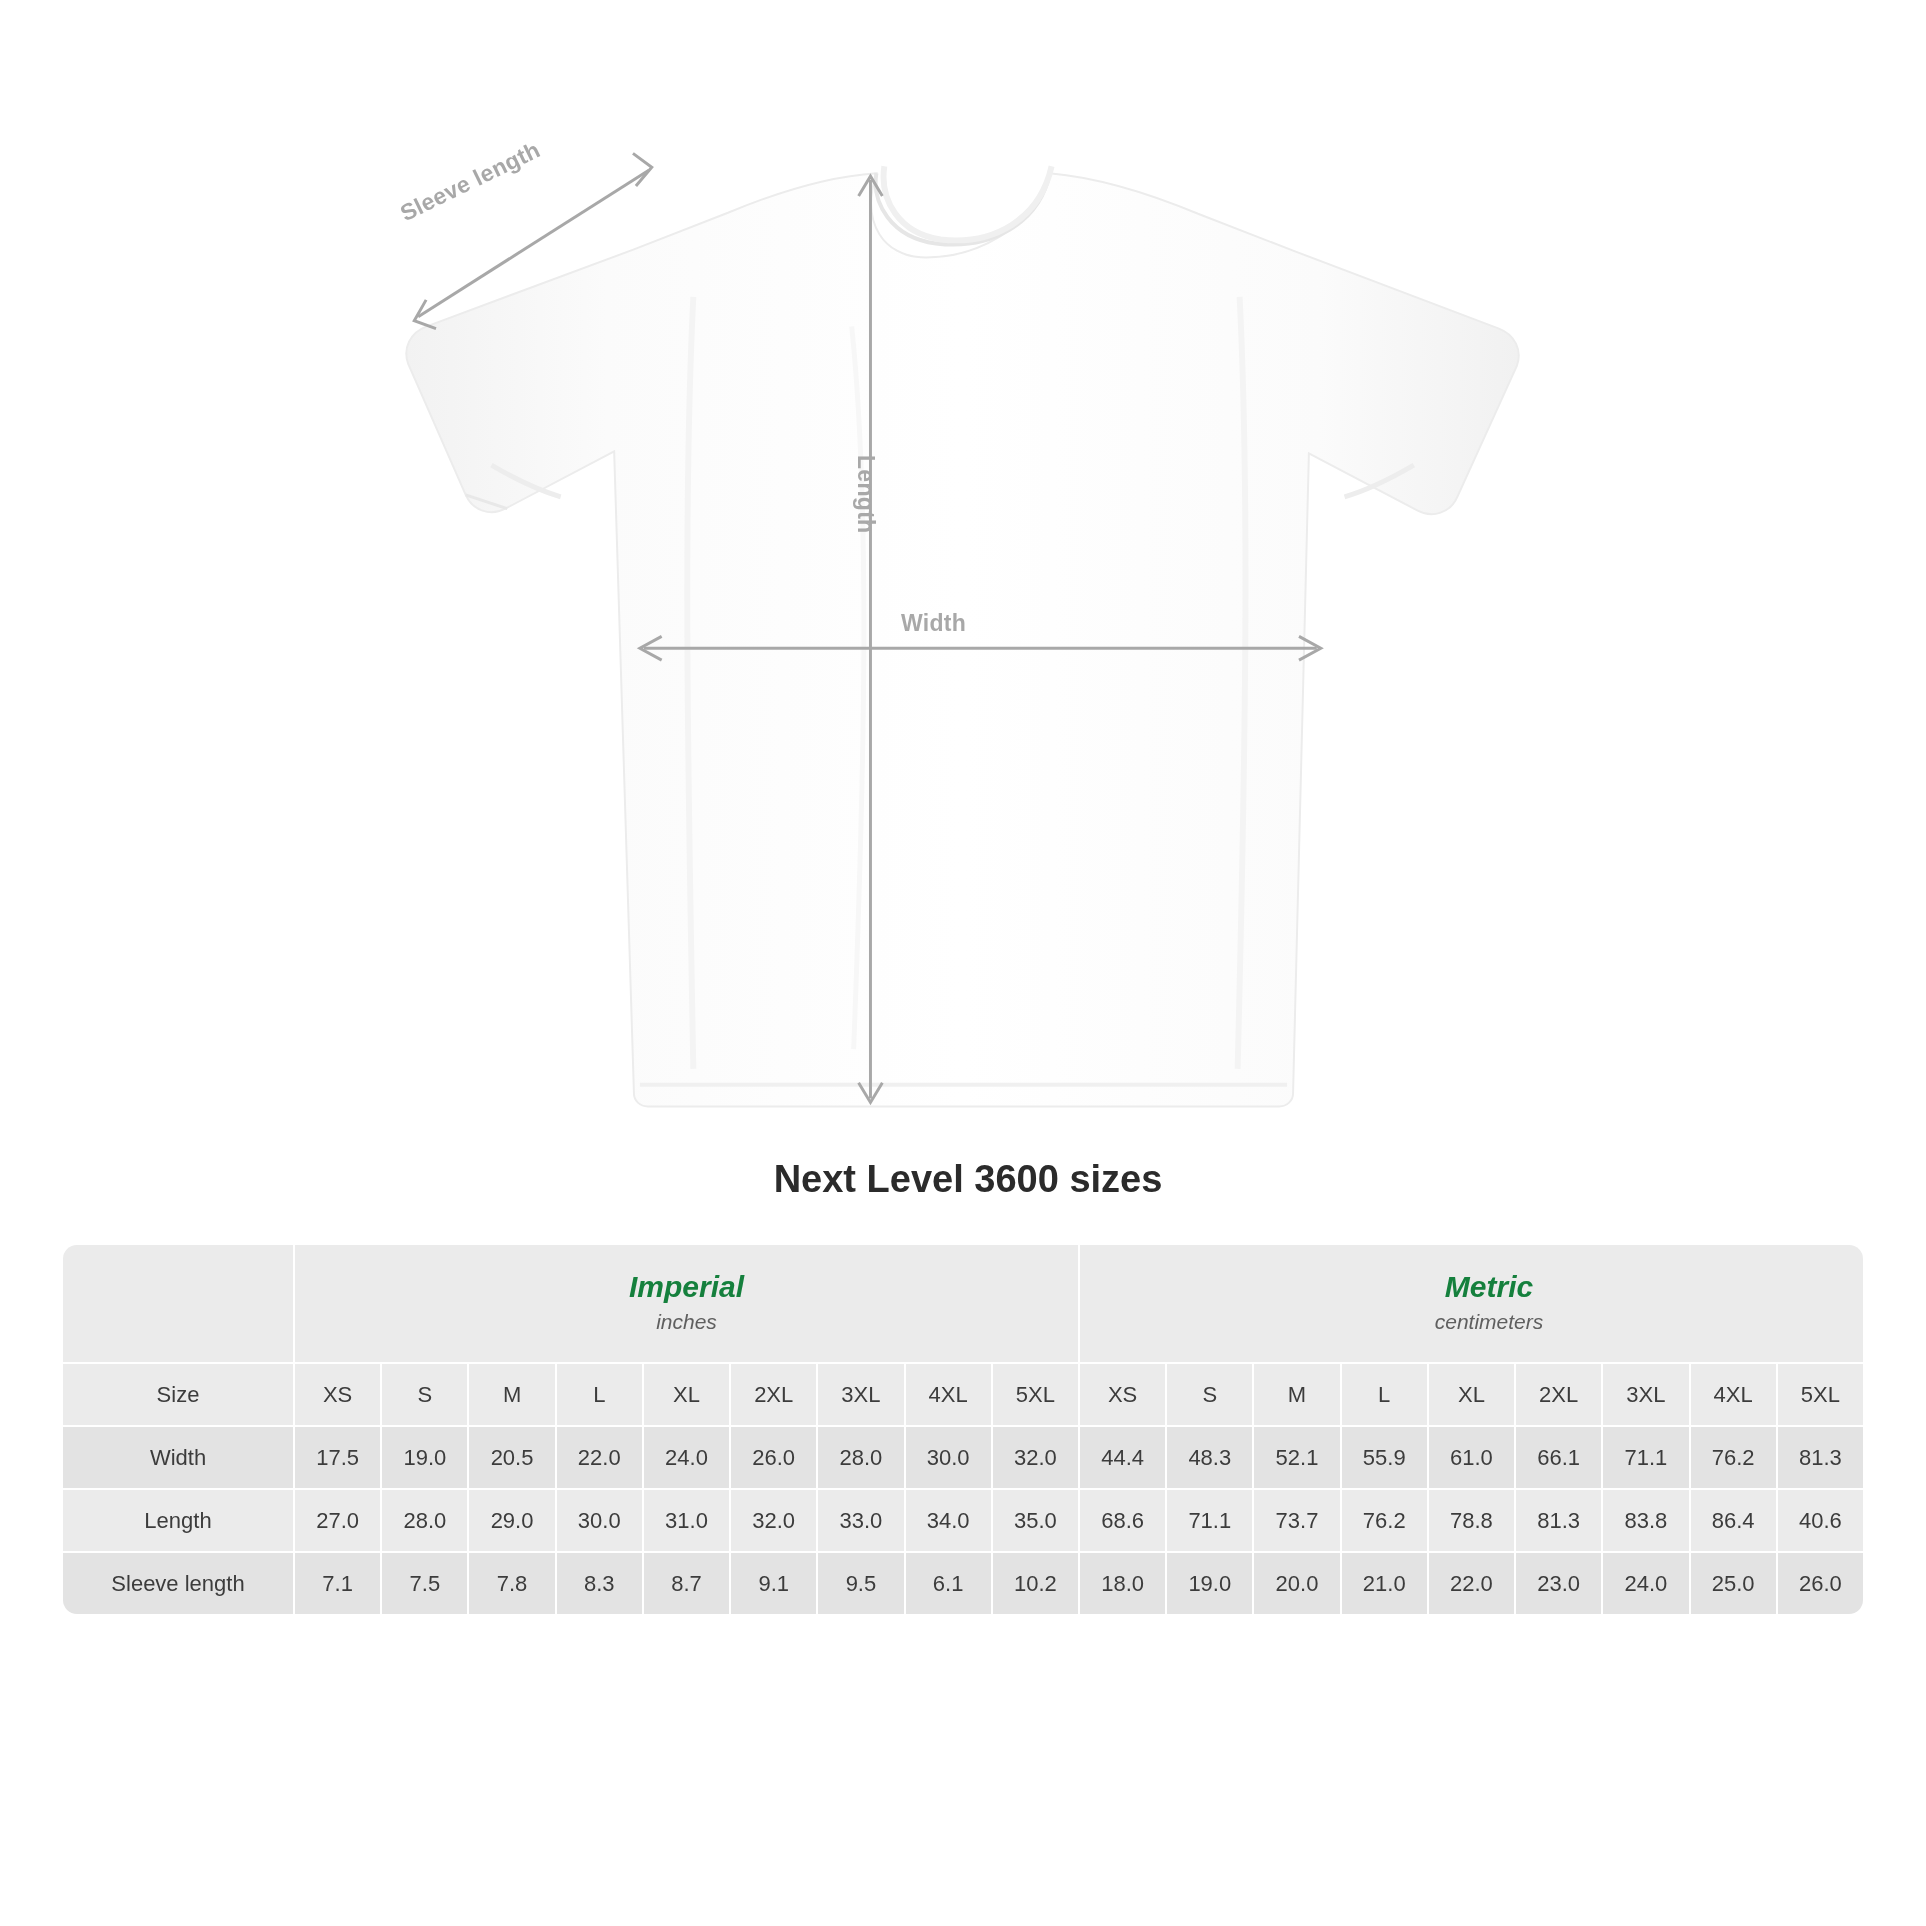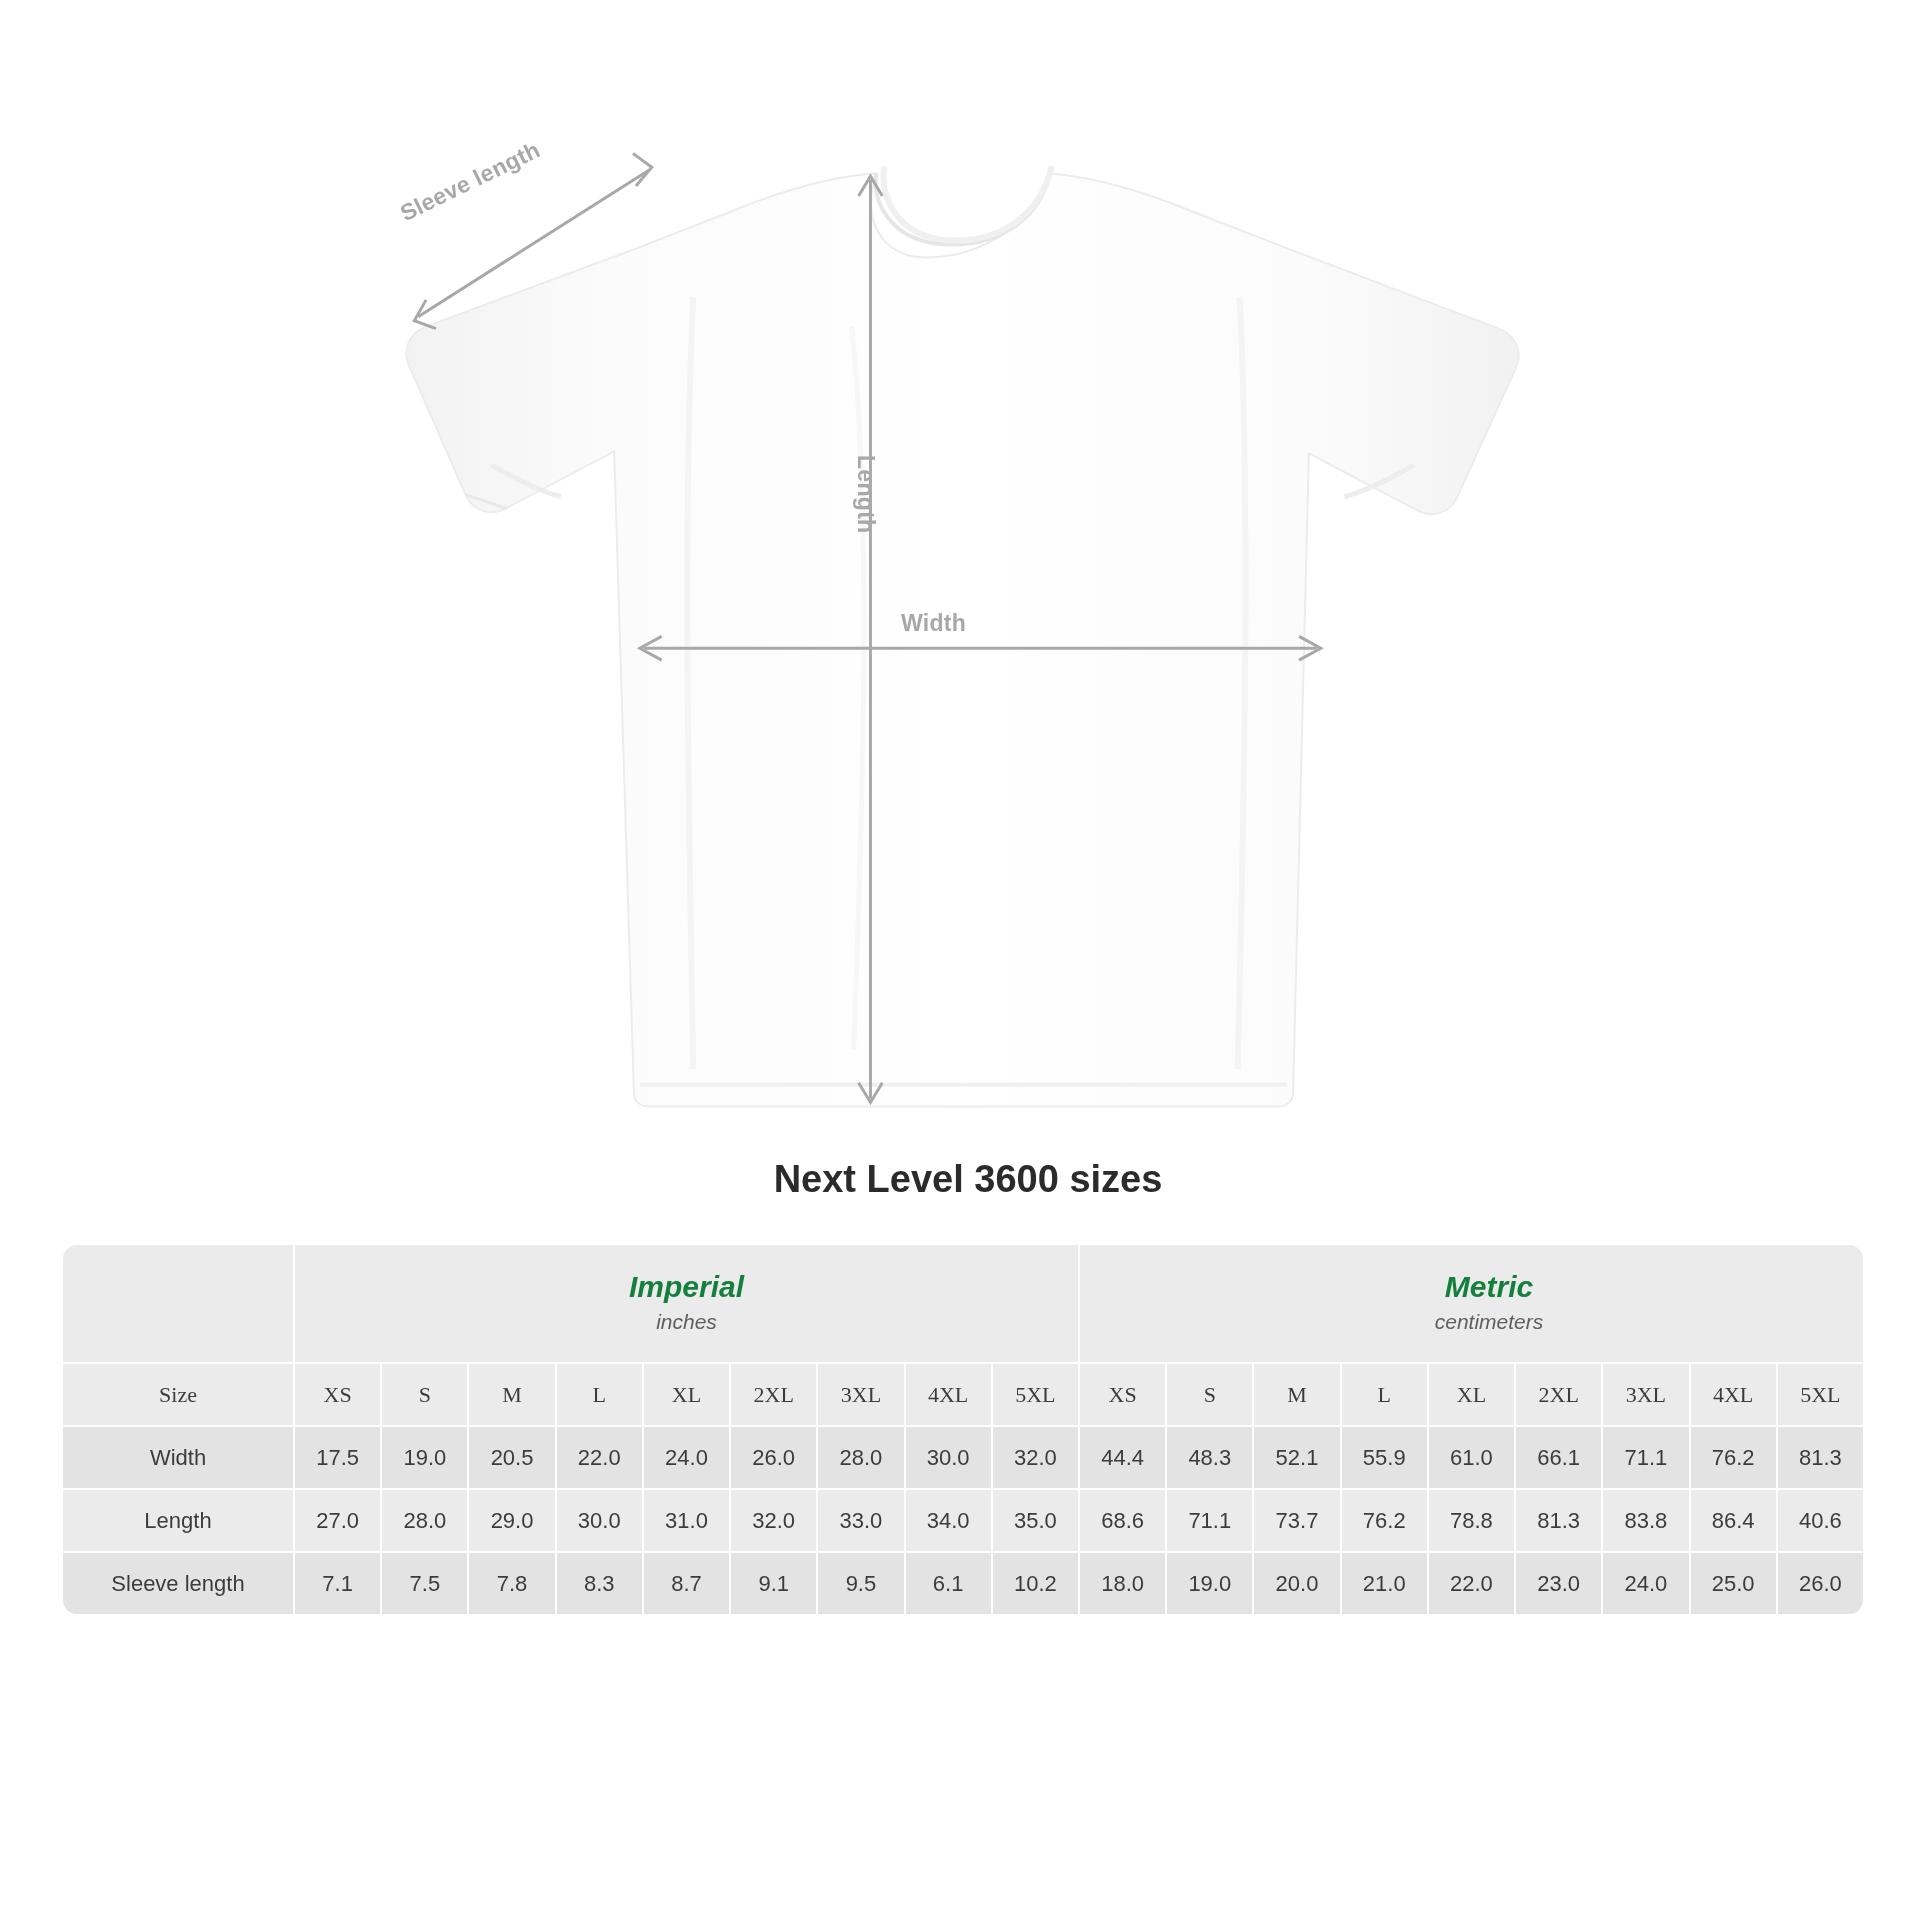--- a/index.html
+++ b/index.html
@@ -124,21 +124,21 @@
     font-weight: bold;
     color: #3c3c3c;
     font-size: 24px;
     text-align: center;
   }
   td.value {
     background: #ebebeb;
   }
   tr.row-a td { background: #ebebeb; }
   tr.row-b td { background: #e3e3e3; }
-  tr.header-row th, tr.header-row td { background: #ebebeb; font-family: Liberation Serif, serif; }
+  tr.header-row th, tr.header-row td { background: #ebebeb; }
 
   
   table.size-table tr:first-child td:first-child { border-top-left-radius: 14px; }
   table.size-table tr:first-child td:last-child { border-top-right-radius: 14px; padding-left: 35px; }
   table.size-table tr:last-child td:first-child { border-bottom-left-radius: 14px; }
   table.size-table tr:last-child td:last-child { border-bottom-right-radius: 14px; }
 </style>
 </head>
 <body>
 

